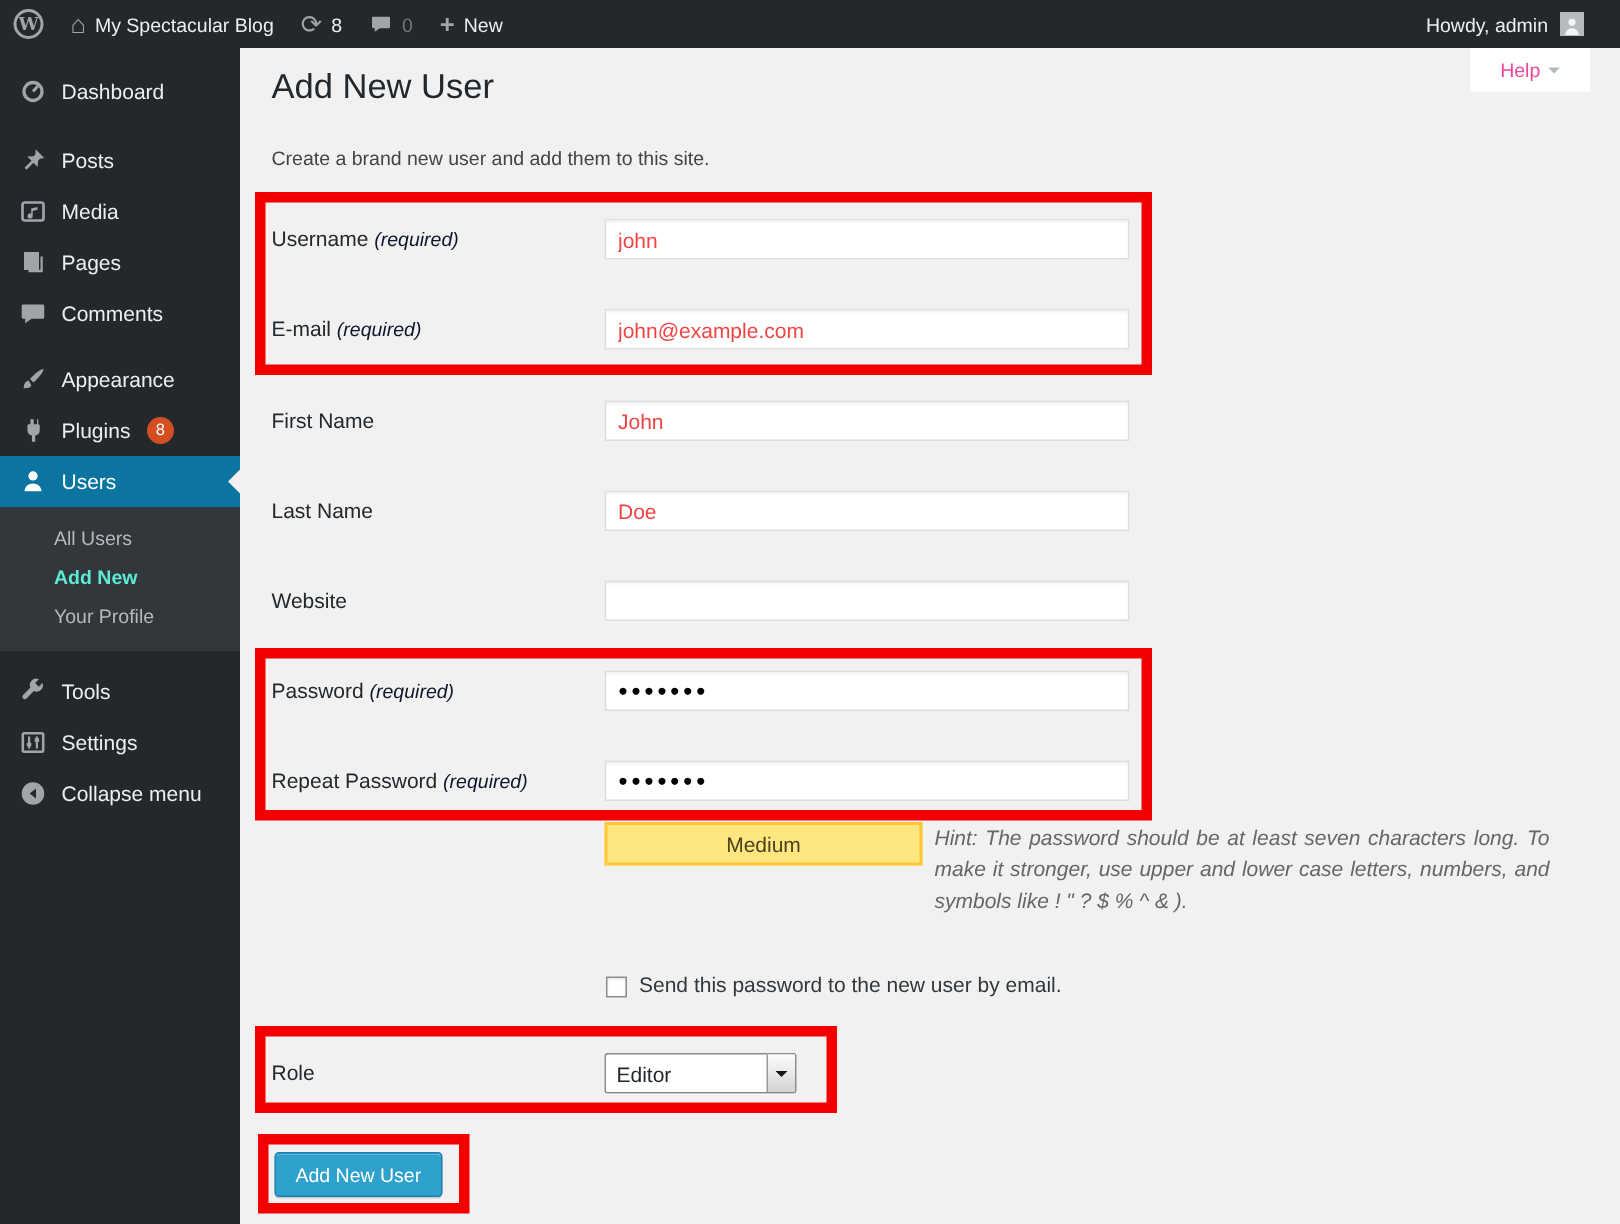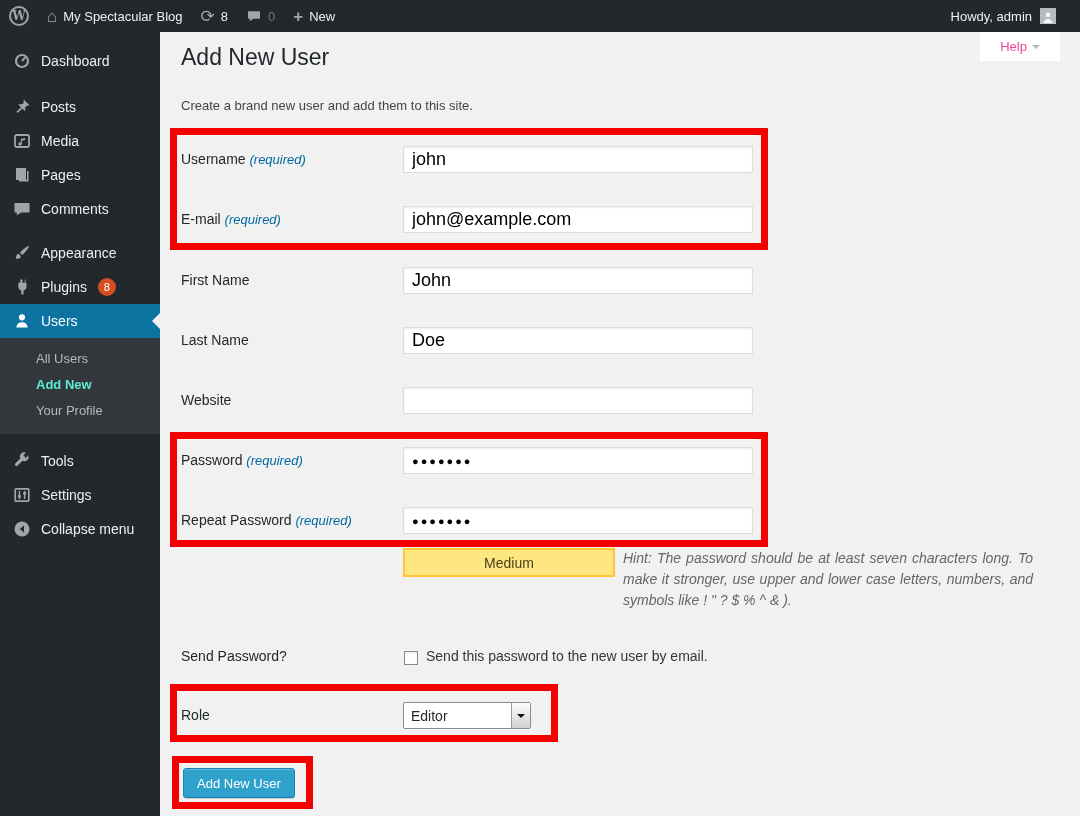--- a/index.html
+++ b/index.html
@@ -64,25 +64,25 @@
     color:#ec4899; font-size:13px; display:flex; align-items:center; justify-content:center; gap:5px;
     cursor:pointer;
   }
   .help-caret { width:0; height:0; border:4px solid transparent; border-top-color:#b4b9be; margin-top:4px; }
   .page-title { position:absolute; left:21px; top:11px; font-size:23px; font-weight:500; color:#23282d; line-height:29px; }
   .page-subtitle { position:absolute; left:21px; top:66px; font-size:13px; color:#444; }
 
   .field-label {
     position:absolute; left:21px; width:215px; font-size:14px; color:#23282d; line-height:27px;
   }
-  .req { font-style:italic; color:#0369a1; font-size:13px; }
+  .req { font-style:italic; color:#0f172a; font-size:13px; }
   .text-input {
     position:absolute; left:243px; width:350px; height:27px;
     border:1px solid #ddd; background:#fff; box-shadow:inset 0 1px 2px rgba(0,0,0,.07);
-    font-family:"Liberation Sans","DejaVu Sans",sans-serif; font-size:18px; color:#000000;
+    font-family:"Liberation Sans","DejaVu Sans",sans-serif; font-size:14px; color:#ef4444;
     padding:0 8px; outline:none;
   }
   .pw-input { font-size:11px; letter-spacing:2px; font-weight:bold; color:#000; }
 
   .hl-box { position:absolute; border:7px solid #f40000; pointer-events:none; z-index:40; }
 
   
   .strength-wrap { position:absolute; left:243px; top:516px; width:630px; }
   .strength-meter {
     float:left; width:212px; height:29px; margin-right:8px; margin-bottom:14px;
@@ -325,21 +325,20 @@
   <div class="field-label" style="top:475px;">
     <span>Repeat Password</span> <span class="req">(required)</span>
   </div>
   <input class="text-input pw-input" style="top: 475px;" value="●●●●●●●">
 
   <div class="strength-wrap">
     <div class="strength-meter">Medium</div>
     <div class="pw-hint">Hint: The password should be at least seven characters long. To make it stronger, use upper and lower case letters, numbers, and symbols like ! " ? $ % ^ &amp; ).</div>
   </div>
 
-  <div class="field-label send-label">Send Password?</div>
   <span class="checkbox"></span>
   <div class="send-text">Send this password to the new user by email.</div>
 
   <div class="field-label role-label">Role</div>
   <div class="role-select">
     <span class="role-value">Editor</span>
     <span class="select-btn">
       <span class="select-caret"></span>
     </span>
   </div>

